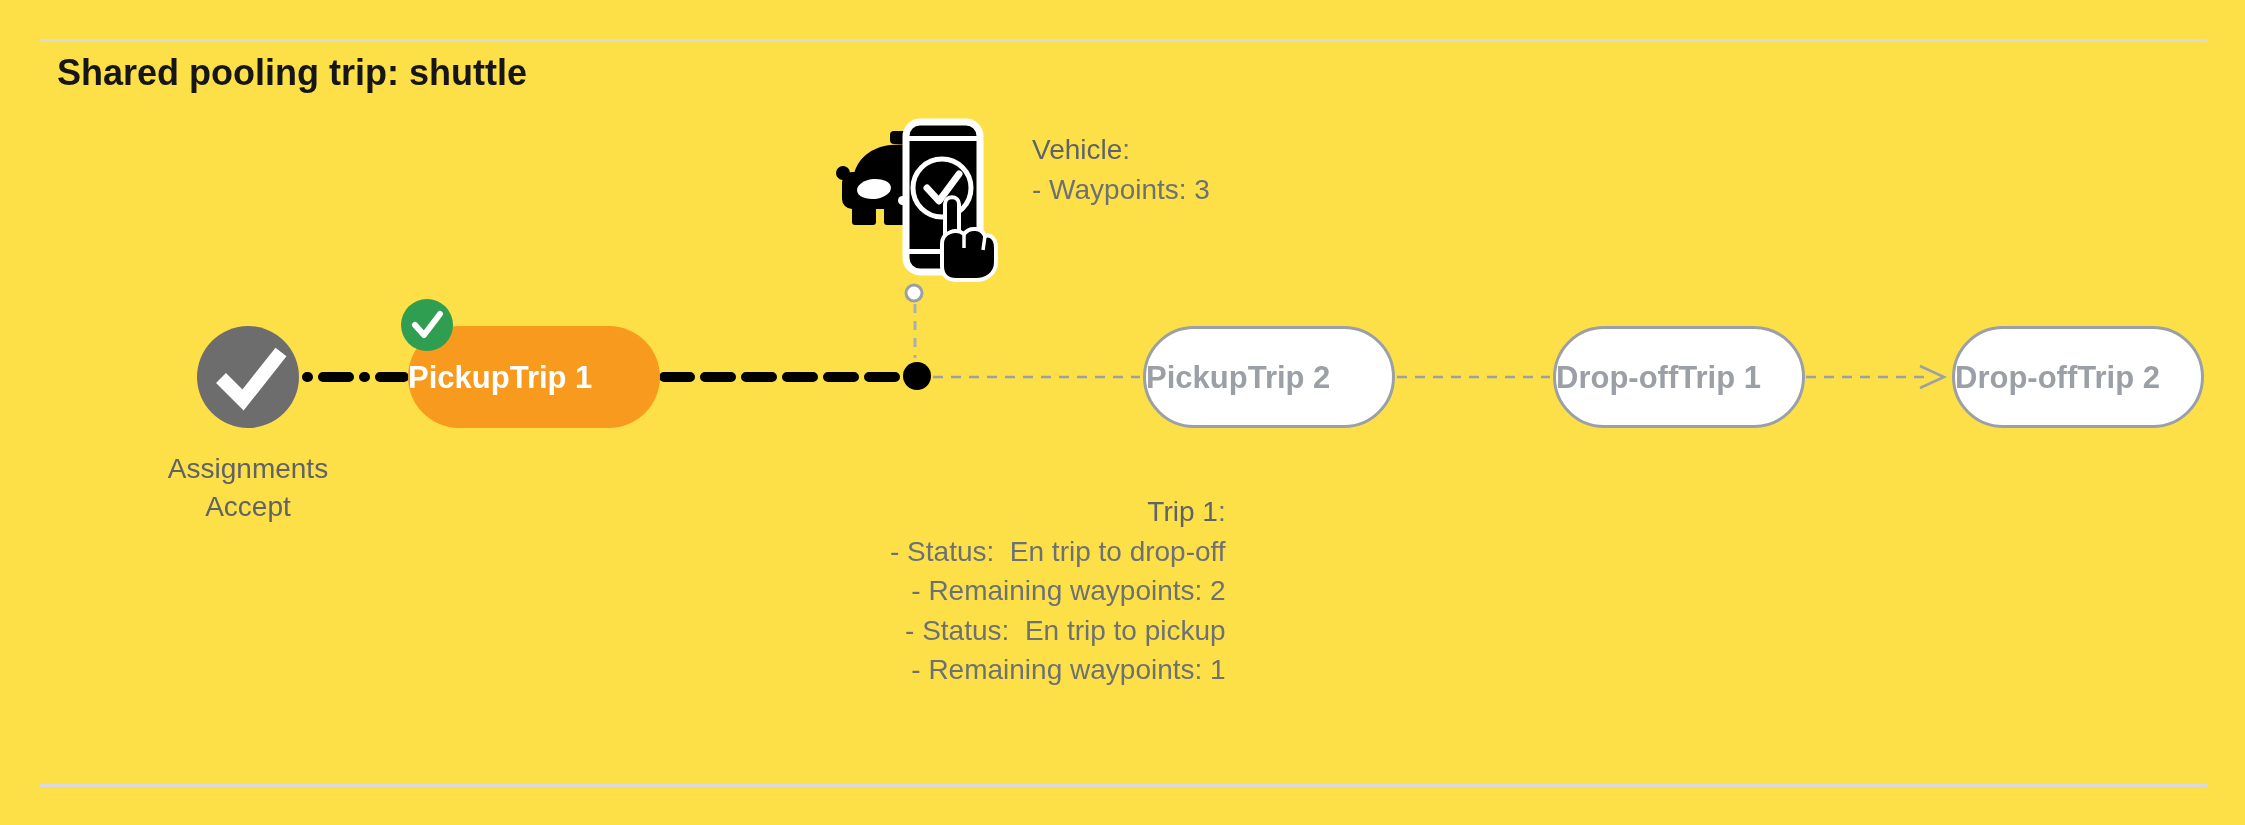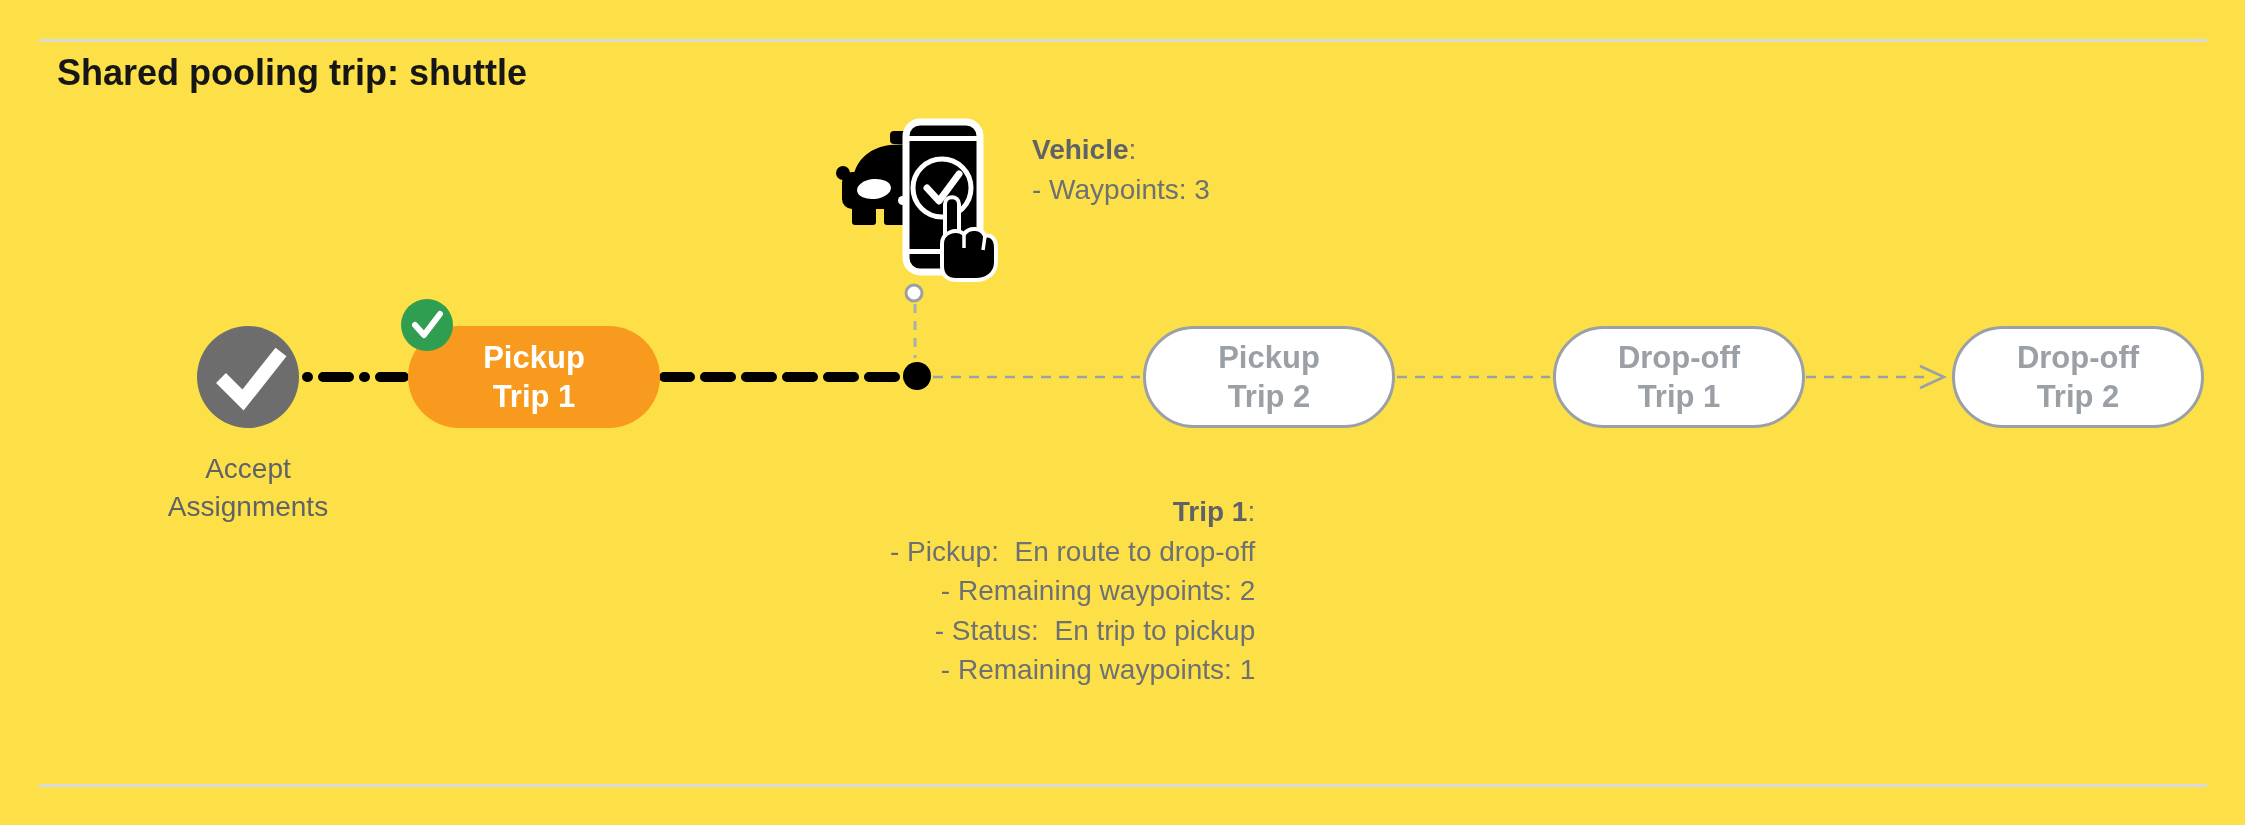--- a/index.html
+++ b/index.html
@@ -10,42 +10,42 @@
   .hairline{position:absolute;height:3px;background:#D8DADC;}
   .hairline.top{left:39px;top:39px;width:2168px;}
   .hairline.bottom{left:39px;top:784px;width:2168px;}
   .title{
     position:absolute;left:57px;top:52px;
     font-size:36px;font-weight:bold;color:#161616;
   }
   .svg-layer{position:absolute;left:0;top:0;z-index:1;}
   .pill{
     position:absolute;top:326px;width:252px;height:102px;border-radius:51px;
-    display:flex;flex-direction:column;align-items:center;justify-content:center;
+    display:flex;align-items:center;justify-content:flex-start;
     font-weight:bold;font-size:31px;line-height:39px;box-sizing:border-box;z-index:2;
   }
   .pill.active{background:#F79A1E;color:#ffffff;left:408px;}
   .pill.pending{background:#ffffff;border:3px solid #9AA0A6;color:#9AA0A6;}
   .pill.p2{left:1143px;}
   .pill.d1{left:1553px;}
   .pill.d2{left:1952px;}
   .badge{position:absolute;left:400px;top:298px;z-index:3;}
   .accept-label{
     position:absolute;left:128px;top:450px;width:240px;text-align:center;
     font-size:28px;line-height:38px;color:#5f6368;z-index:2;
   }
   .vehicle-info{
     position:absolute;left:1032px;top:130px;
     font-size:28px;line-height:40px;color:#6e7174;z-index:2;
   }
   .trip-info{
     position:absolute;left:890px;top:492px;
     font-size:28px;line-height:39.5px;color:#6e7174;z-index:2;text-align:right;
   }
-  .vehicle-info b,.trip-info b{font-weight:bold;color:#5f6368;}
+  .vehicle-info b,.trip-info b{font-weight:normal;color:#5f6368;}
   .prewrap{white-space:pre-wrap;}
 </style>
 </head>
 <body>
 
 <div class="canvas">
 
   <div class="hairline top"></div>
   <div class="hairline bottom"></div>
 
@@ -116,30 +116,30 @@
     <span>Drop-off</span>
     <span>Trip 2</span>
   </div>
 
   <svg class="badge" width="54" height="54" viewBox="0 0 54 54">
     <circle cx="27" cy="27" r="26" fill="#2F9E50"></circle>
     <path d="M15 27 L24 37 L40 16" fill="none" stroke="#ffffff" stroke-width="6" stroke-linecap="round" stroke-linejoin="round"></path>
   </svg>
 
   <div class="accept-label">
+    <div>Assignments</div>
     <div>Accept</div>
-    <div>Assignments</div>
   </div>
 
   <div class="vehicle-info">
     <div><b>Vehicle</b><span>:</span></div>
     <div class="prewrap">- Waypoints: 3</div>
   </div>
 
   <div class="trip-info">
     <div><b>Trip 1</b><span>:</span></div>
-    <div class="prewrap">- Pickup:  En route to drop-off</div>
+    <div class="prewrap">- Status:  En trip to drop-off</div>
     <div class="prewrap">- Remaining waypoints: 2</div>
     <div class="prewrap">- Status:  En trip to pickup</div>
     <div class="prewrap">- Remaining waypoints: 1</div>
   </div>
 
 </div>
 
 </body></html>

